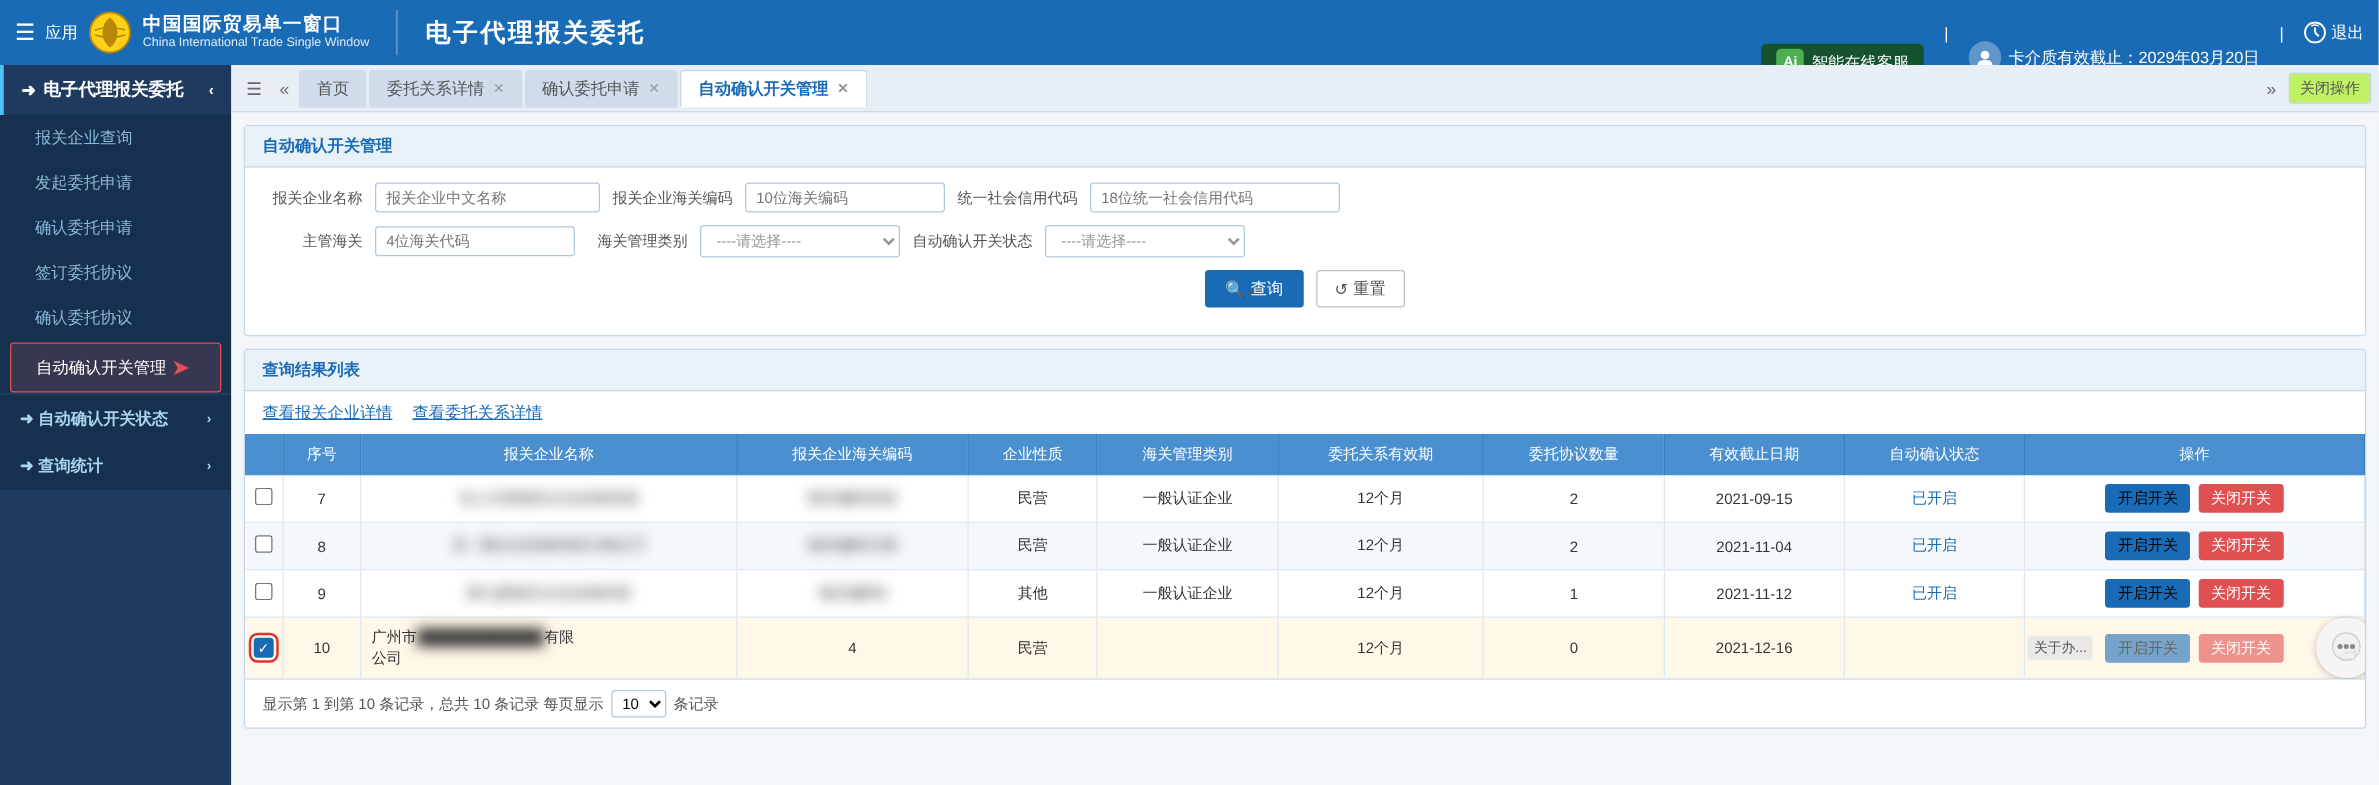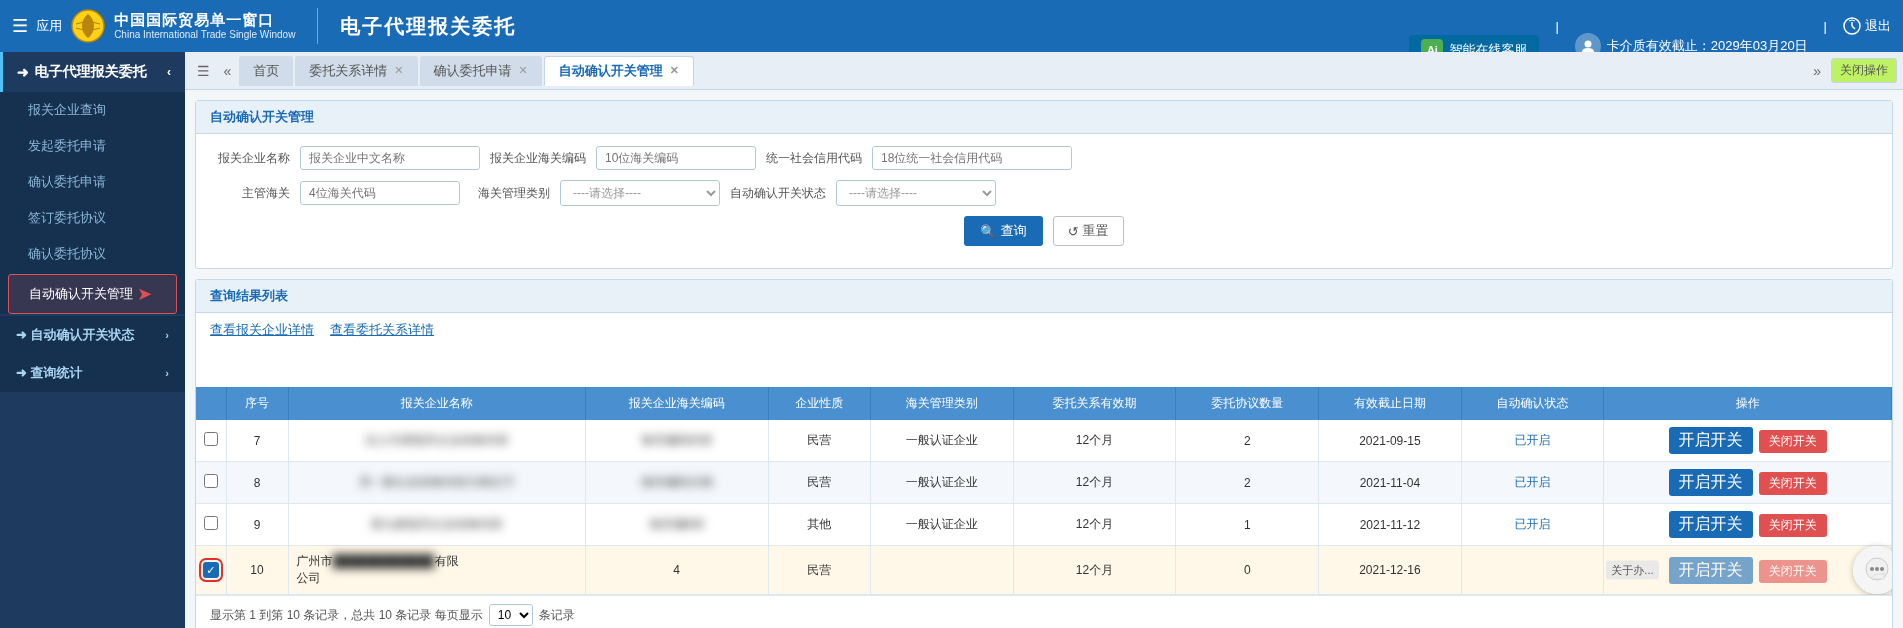--- a/index.html
+++ b/index.html
@@ -57,21 +57,21 @@
       margin-left: auto;
       display: flex;
       align-items: center;
       gap: 16px;
       font-size: 13px;
     }
     .ai-service {
       display: flex;
       align-items: center;
       gap: 6px;
-      background: #0369a1;
+      background: #14532d;
       padding: 4px 12px;
       border-radius: 4px;
       cursor: pointer;
       margin-top: 48px;
     }
     .ai-icon {
       width: 22px;
       height: 22px;
       background: #4caf50;
       border-radius: 4px;
@@ -343,21 +343,20 @@
       gap: 16px;
     }
     .result-link {
       color: #1a6bb5;
       font-size: 13px;
       cursor: pointer;
       text-decoration: underline;
     }
     .table-wrapper {
       overflow-x: auto;
-      margin-top: 40px;
     }
     table {
       width: 100%;
       border-collapse: collapse;
       font-size: 12px;
     }
     thead tr {
       background: #4a90d0;
       color: white;
     }
@@ -399,26 +398,26 @@
       justify-content: center;
       color: white;
       font-size: 11px;
       cursor: pointer;
     }
     .row-selected {
       background: #fff8e8 !important;
     }
     .btn-open {
       background: #1a6bb5;
-      color: #ffffff;
+      color: #000000;
       border: none;
       padding: 3px 10px;
       border-radius: 3px;
       cursor: pointer;
-      font-size: 16px;
+      font-size: 12px;
       margin-right: 3px;
     }
     .btn-close-action {
       background: #e05050;
       color: white;
       border: none;
       padding: 3px 10px;
       border-radius: 3px;
       cursor: pointer;
       font-size: 12px;

